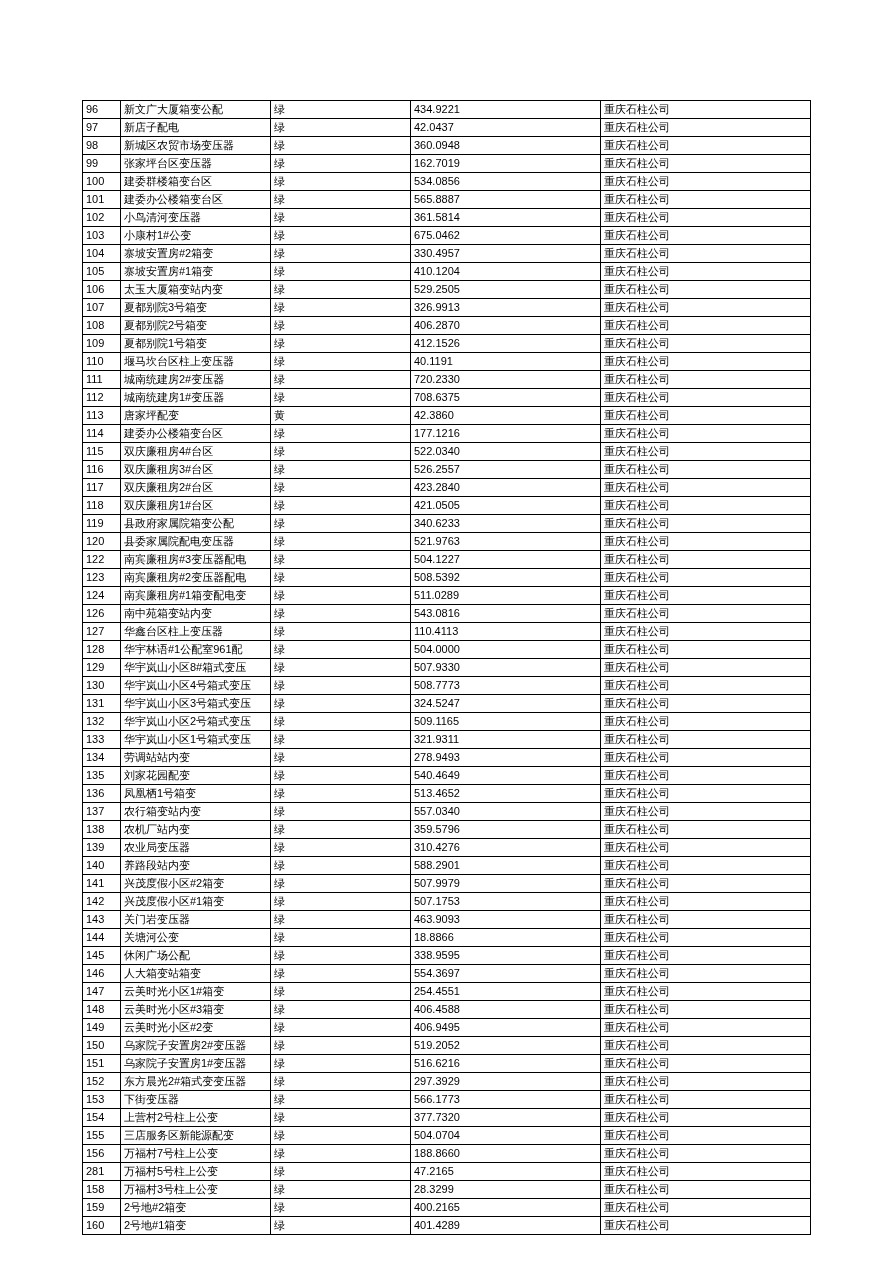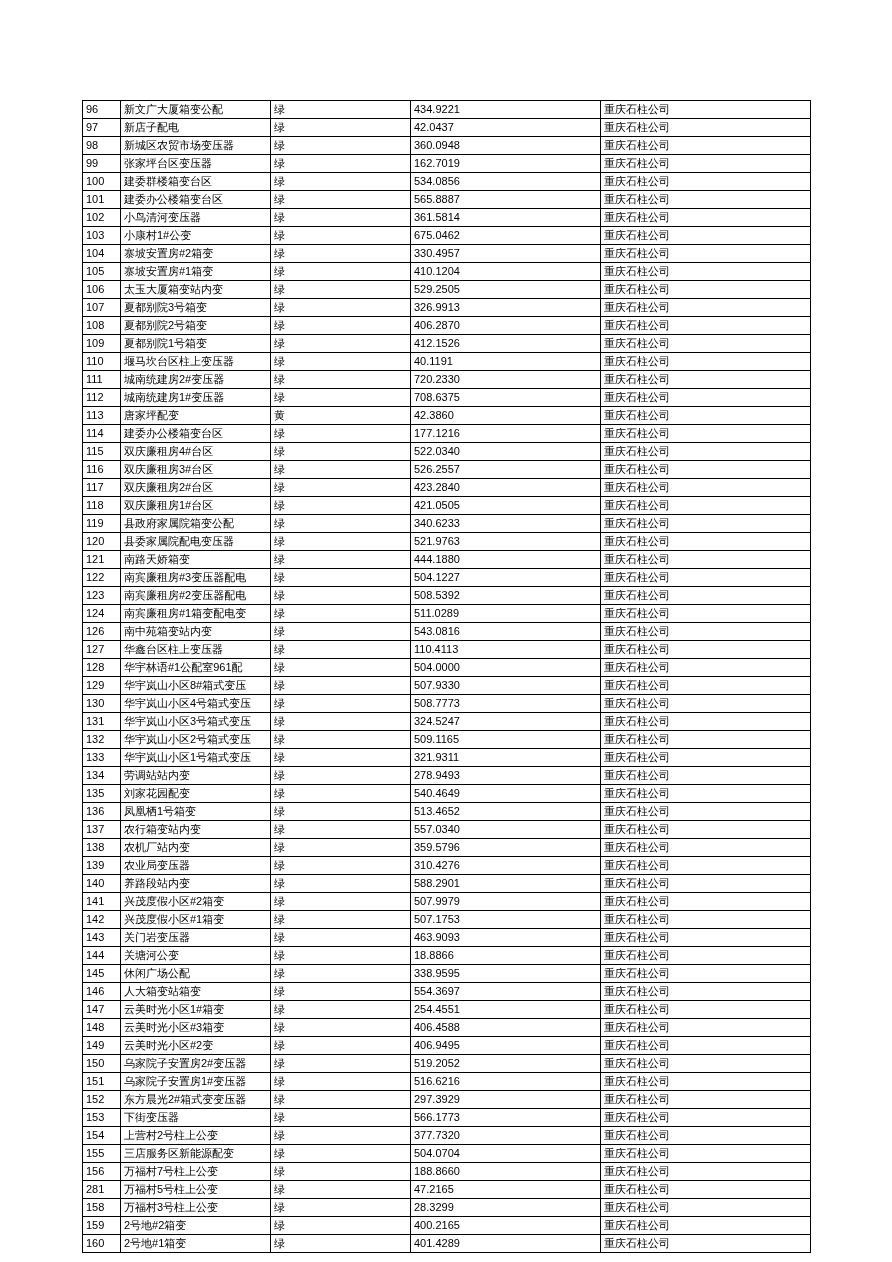--- a/index.html
+++ b/index.html
@@ -250,27 +250,20 @@
           <td class="cmp">重庆石柱公司</td>
         </tr>
         <tr>
           <td class="idx">120</td>
           <td class="nm">县委家属院配电变压器</td>
           <td class="clr">绿</td>
           <td class="val">521.9763</td>
           <td class="cmp">重庆石柱公司</td>
         </tr>
         <tr>
-          <td class="idx">121</td>
-          <td class="nm">南路天娇箱变</td>
-          <td class="clr">绿</td>
-          <td class="val">444.1880</td>
-          <td class="cmp">重庆石柱公司</td>
-        </tr>
-        <tr>
           <td class="idx">122</td>
           <td class="nm">南宾廉租房#3变压器配电</td>
           <td class="clr">绿</td>
           <td class="val">504.1227</td>
           <td class="cmp">重庆石柱公司</td>
         </tr>
         <tr>
           <td class="idx">123</td>
           <td class="nm">南宾廉租房#2变压器配电</td>
           <td class="clr">绿</td>

